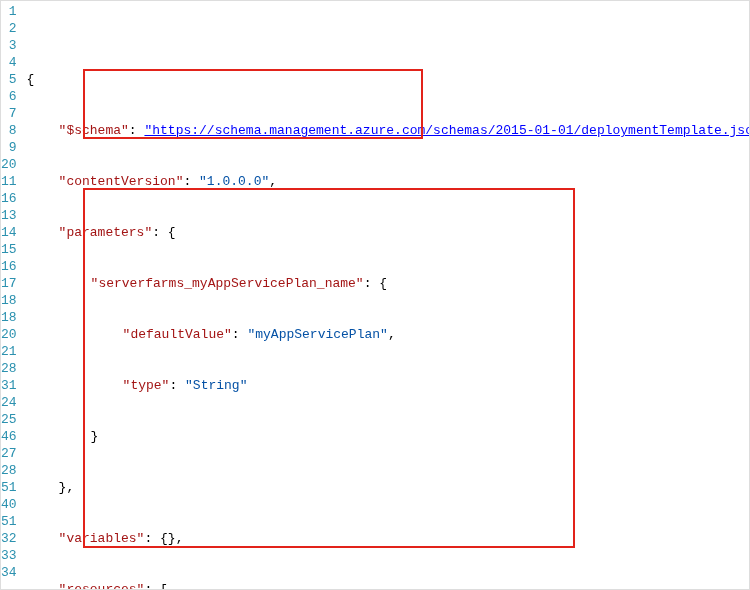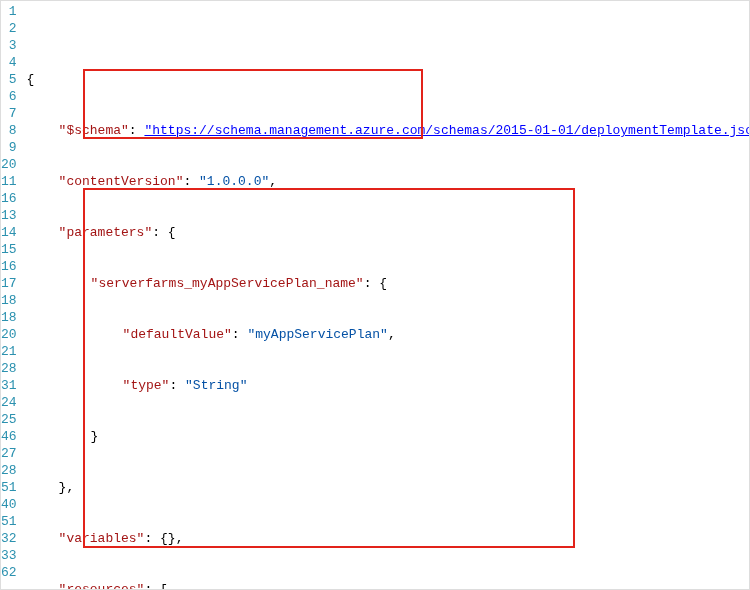--- a/index.html
+++ b/index.html
@@ -92,21 +92,21 @@
     <div>24</div>
     <div>25</div>
     <div>46</div>
     <div>27</div>
     <div>28</div>
     <div>51</div>
     <div>40</div>
     <div>51</div>
     <div>32</div>
     <div>33</div>
-    <div>62</div>
+    <div>34</div>
   </div>
   <div class="code">
     <div class="hlbox small"></div>
     <div class="hlbox large"></div>
     <div class="line"><span class="punct">{</span></div>
     <div class="line"><span class="ind s1"></span><span class="key">"$schema"</span><span class="punct">: </span><span class="url">"https://schema.management.azure.com/schemas/2015-01-01/deploymentTemplate.json#"</span></div>
     <div class="line"><span class="ind s1"></span><span class="key">"contentVersion"</span><span class="punct">: </span><span class="str">"1.0.0.0"</span><span class="punct">,</span></div>
     <div class="line"><span class="ind s1"></span><span class="key">"parameters"</span><span class="punct">: {</span></div>
     <div class="line"><span class="ind s2"></span><span class="key">"serverfarms_myAppServicePlan_name"</span><span class="punct">: {</span></div>
     <div class="line"><span class="ind s3"></span><span class="key">"defaultValue"</span><span class="punct">: </span><span class="str">"myAppServicePlan"</span><span class="punct">,</span></div>

